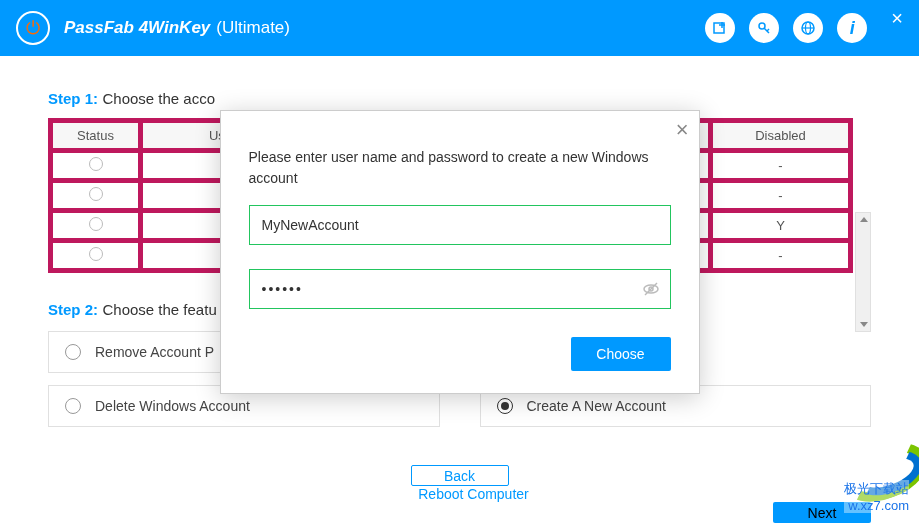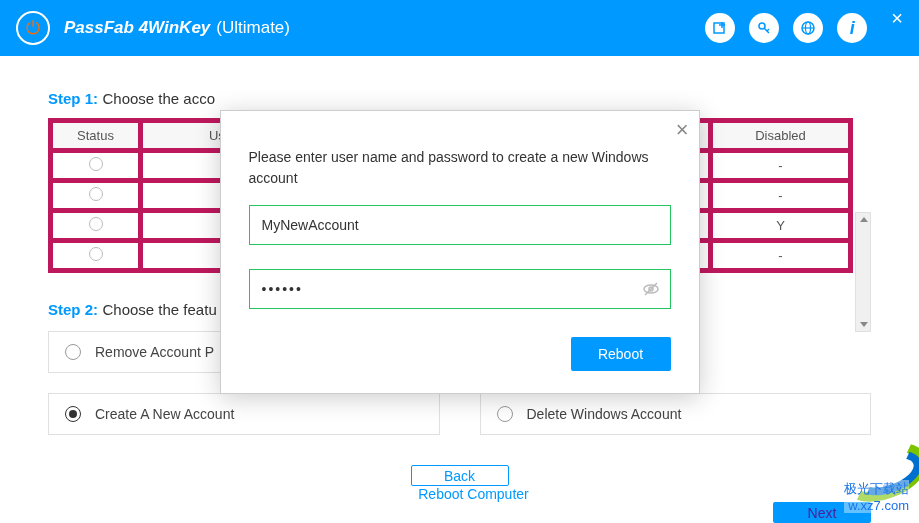--- a/index.html
+++ b/index.html
@@ -43,21 +43,21 @@
   text-align: center;
   height: 30px;
 }
 .table th { background: #f7f7f7; font-weight: 400; }
 .radio-empty {
   display: inline-block; width: 14px; height: 14px;
   border: 1px solid #bbb; border-radius: 50%;
 }
 
 .step2 { margin-top: 28px; }
-.feature-grid { display: flex; flex-wrap: wrap; gap: 20px 40px; margin-top: 12px; }
+.feature-grid { display: flex; flex-wrap: wrap; gap: 12px 40px; margin-top: 12px; }
 .feature-opt {
   flex: 0 0 calc(50% - 20px);
   border: 1px solid #e0e0e0;
   padding: 12px 16px;
   display: flex; align-items: center; gap: 14px;
   font-size: 14px; color: #444;
   cursor: pointer;
 }
 .opt-radio {
   width: 16px; height: 16px; border: 1px solid #999; border-radius: 50%;
@@ -72,21 +72,21 @@
   padding: 0 48px;
   flex-direction: column;
 }
 .btn-back {
   width: 98px; height: 32px; border: 1px solid #0099ff; color: #0099ff;
   background: #fff; border-radius: 2px; cursor: pointer; font-size: 14px;
 }
 .reboot-link { color: #0099ff; font-size: 14px; margin-left: 28px; cursor: pointer; }
 .btn-next {
   margin-left: auto; width: 98px; height: 32px; background: #0099ff;
-  color: #4c1d95; border: none; border-radius: 2px; cursor: pointer; font-size: 14px;
+  color: #000000; border: none; border-radius: 2px; cursor: pointer; font-size: 14px;
 }
 
 .scrollbar-mock {
   position: absolute; right: 48px; top: 150px; width: 16px; height: 120px;
   background: #f0f0f0; border: 1px solid #e0e0e0;
 }
 .scrollbar-mock::before, .scrollbar-mock::after {
   content: ""; position: absolute; left: 4px; width: 0; height: 0;
   border-left: 4px solid transparent; border-right: 4px solid transparent;
 }
@@ -229,26 +229,26 @@
     <span class="step-text">Choose the featu</span>
   </div>
 
   <div class="feature-grid">
     <div class="feature-opt">
       <span class="opt-radio"></span>
       <span>Remove Account P</span>
     </div>
     <div class="feature-opt" style="visibility:hidden"></div>
     <div class="feature-opt">
+      <span class="opt-radio"></span>
+      <span>Delete Windows Account</span>
+    </div>
+    <div class="feature-opt">
       <span class="opt-radio checked"></span>
       <span>Create A New Account</span>
-    </div>
-    <div class="feature-opt">
-      <span class="opt-radio"></span>
-      <span>Delete Windows Account</span>
     </div>
   </div>
 
 </div>
 
 <div class="footer">
   <button class="btn-back">Back</button>
   <span class="reboot-link">Reboot Computer</span>
   <button class="btn-next">Next</button>
 </div>
@@ -267,15 +267,15 @@
     <div class="pw-wrap">
       <input class="modal-input" style="margin-bottom: 0px; letter-spacing: 2px;" value="••••••">
       <span class="eye">
         <svg width="20" height="20" viewBox="0 0 20 20">
             <ellipse cx="10" cy="10" rx="7" ry="4" fill="none" stroke="#bbb" stroke-width="1.5"></ellipse>
             <circle cx="10" cy="10" r="2" fill="none" stroke="#bbb" stroke-width="1.5"></circle>
             <line x1="4" y1="16" x2="16" y2="4" stroke="#bbb" stroke-width="1.5"></line>
           </svg>
       </span>
     </div>
-    <button class="btn-create">Reboot</button>
+    <button class="btn-create">Choose</button>
   </div>
 </div>
 
 </body></html>

